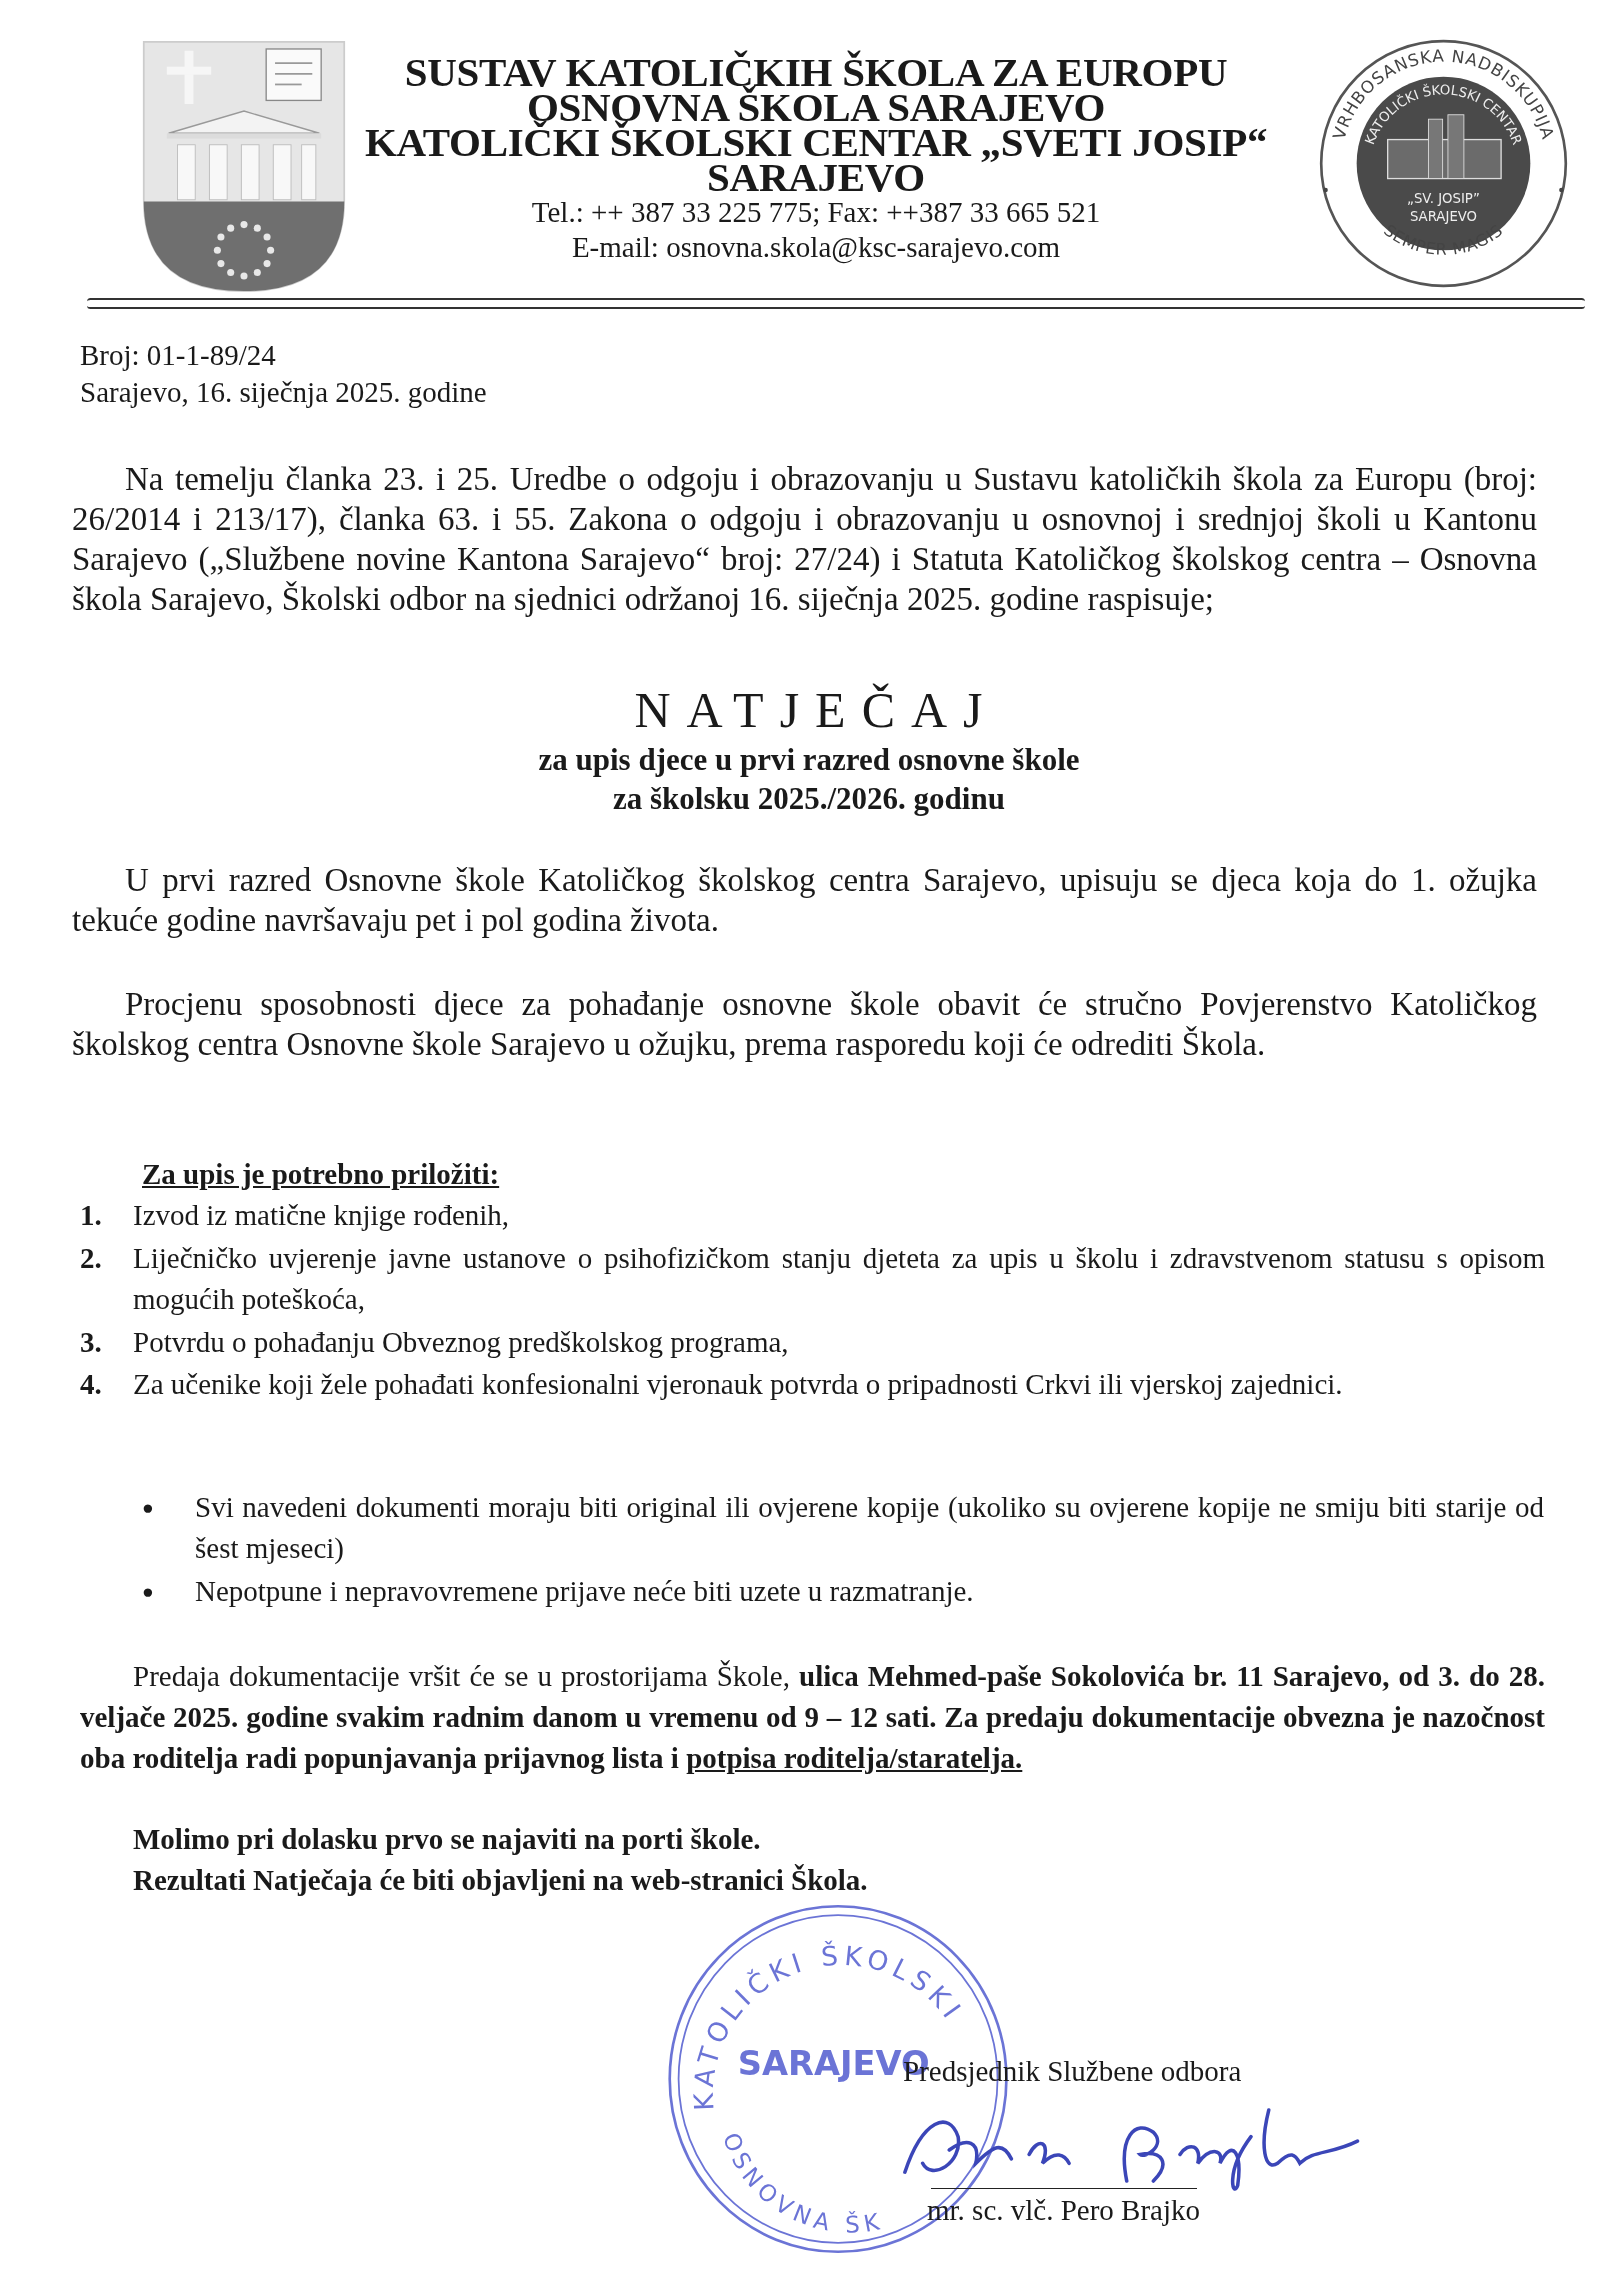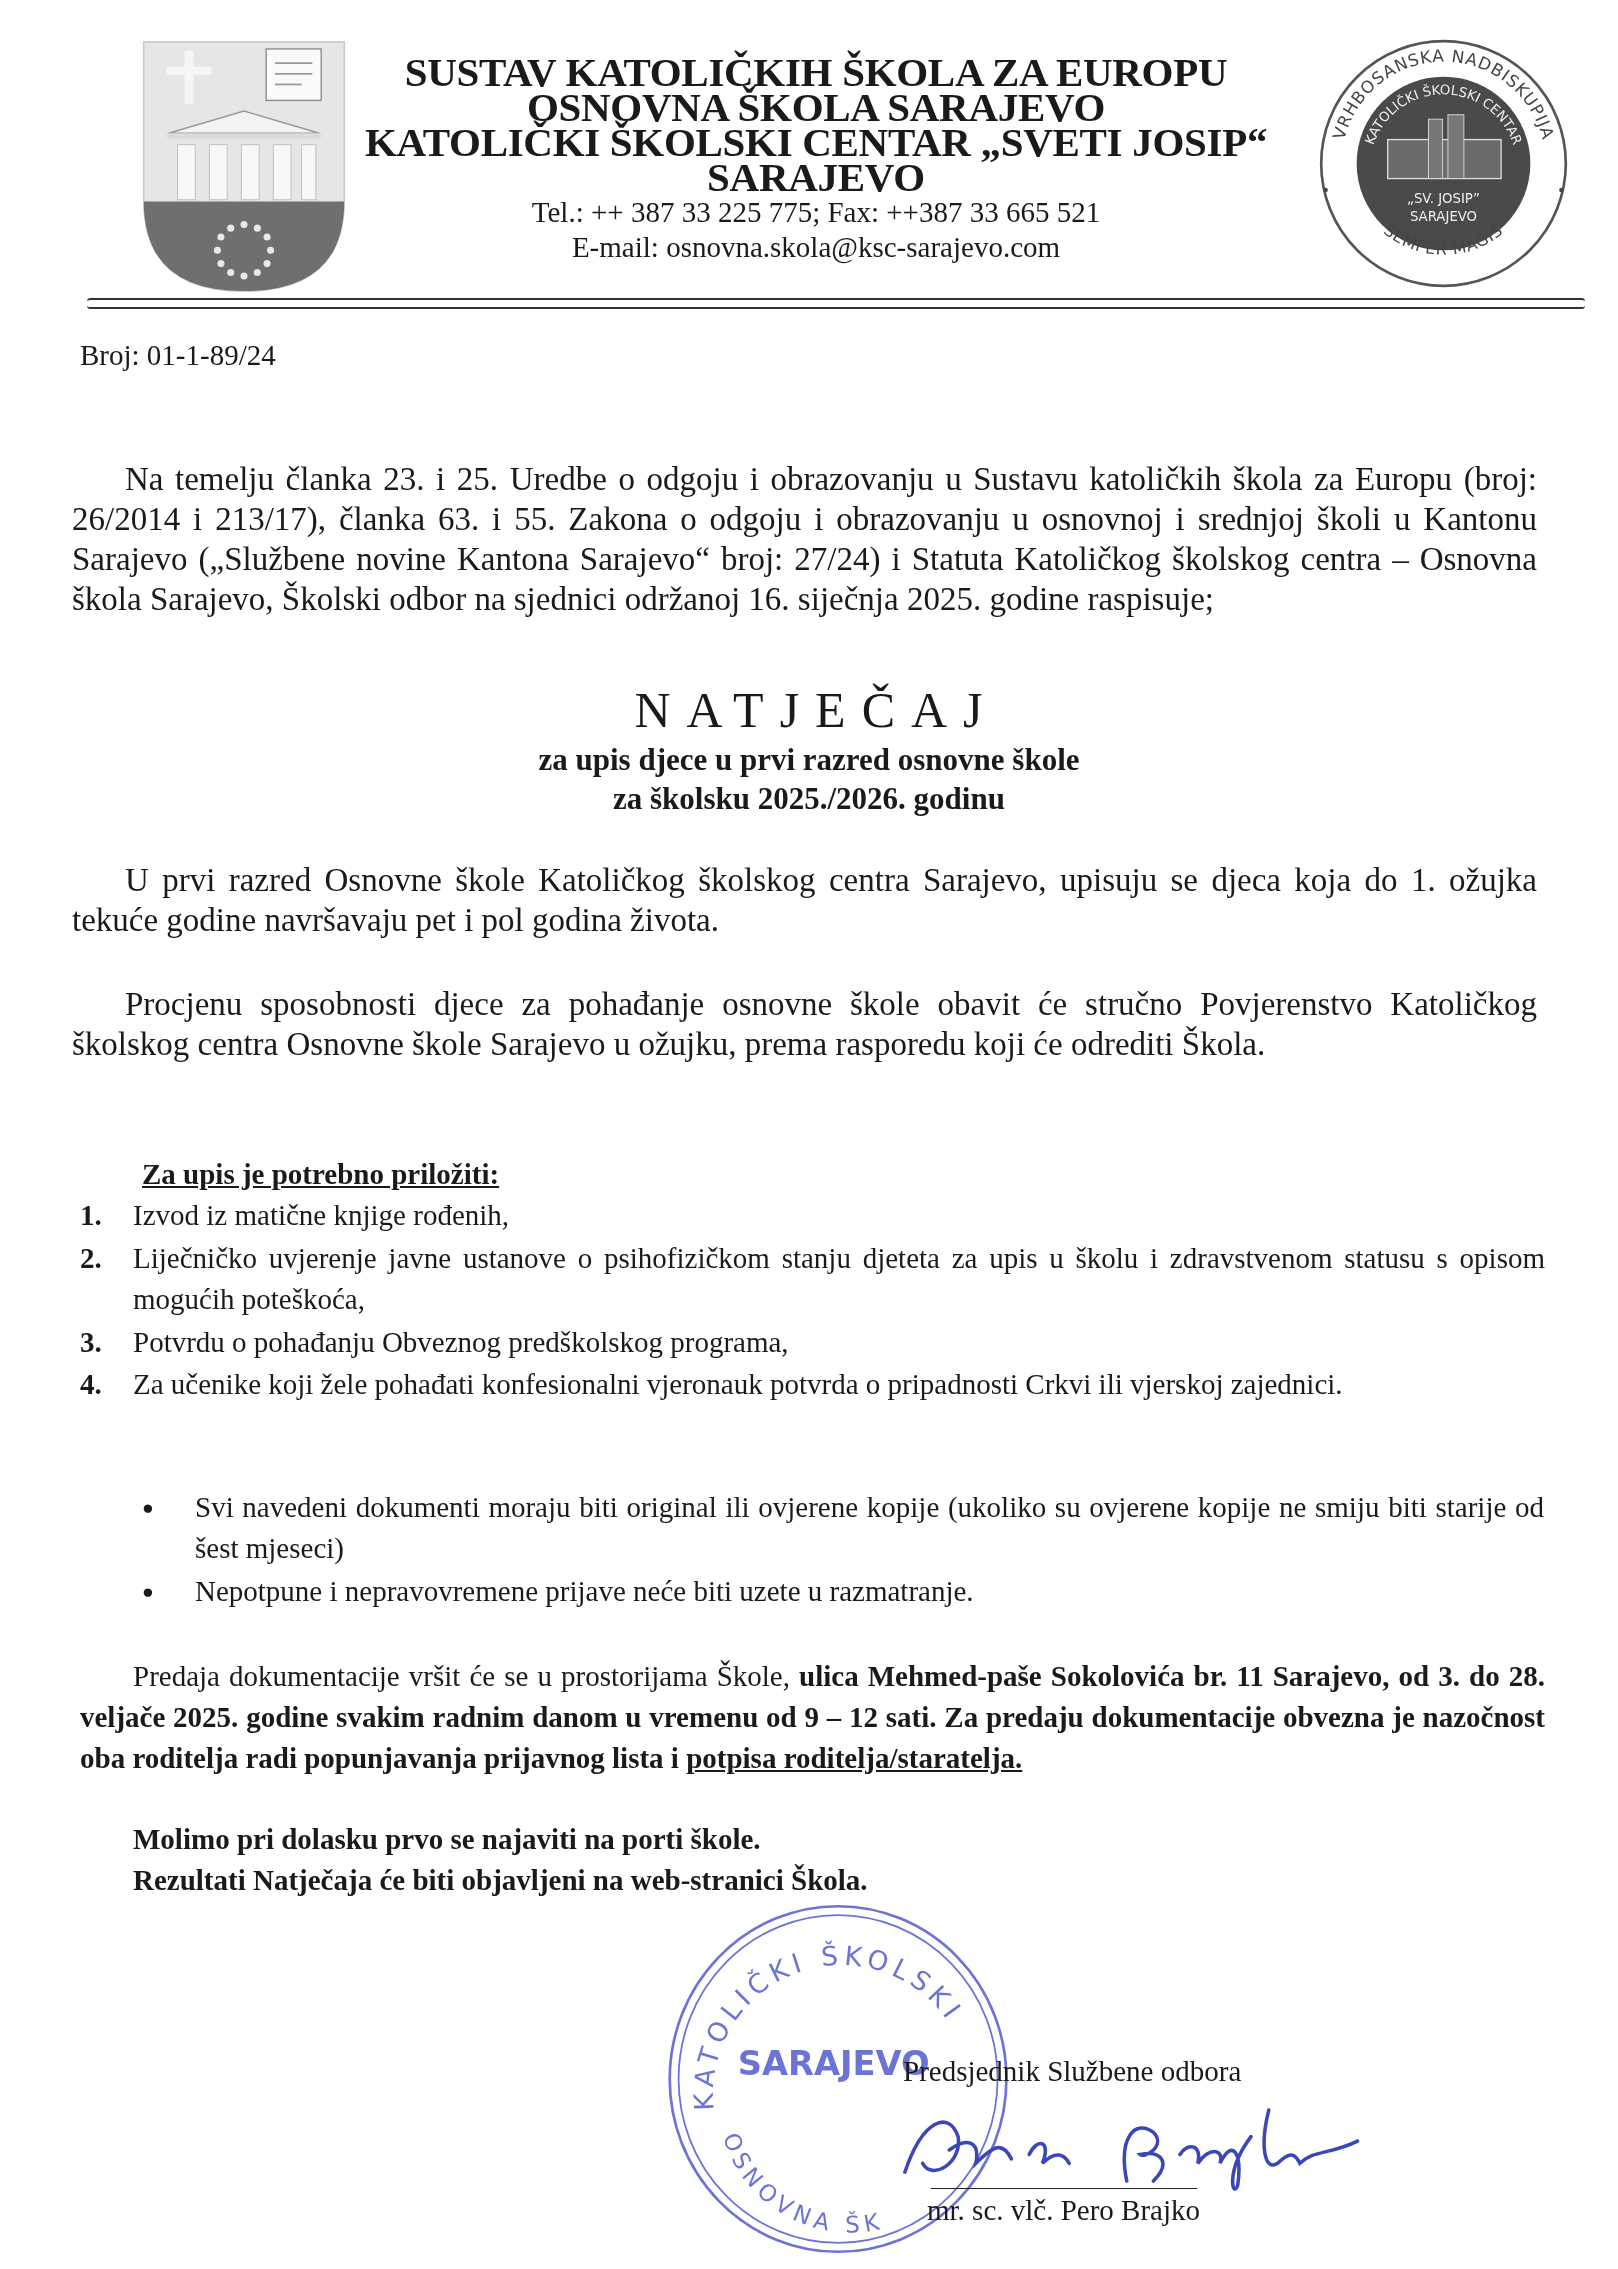--- a/index.html
+++ b/index.html
@@ -113,20 +113,21 @@
   <text x="145" y="190" text-anchor="middle" font-family="DejaVu Sans, sans-serif" font-size="15" fill="#eee">„SV. JOSIP”</text>
   <text x="145" y="210" text-anchor="middle" font-family="DejaVu Sans, sans-serif" font-size="15" fill="#eee">SARAJEVO</text>
   <circle cx="12" cy="175" r="2.5" fill="#444"></circle>
     <circle cx="278" cy="175" r="2.5" fill="#444"></circle>
 </svg>
 
 <div class="abs rule"></div>
 
 <div class="abs meta">
   <div>Broj: 01-1-89/24</div>
+  <div>Sarajevo, 16. siječnja 2025. godine</div>
 </div>
 
 <div class="abs para" style="top:459px;">
   <span class="ind"></span><span>Na temelju članka 23. i 25. Uredbe o odgoju i obrazovanju u Sustavu katoličkih škola za Europu (broj: 26/2014 i 213/17), članka  63. i 55. Zakona o odgoju i obrazovanju u osnovnoj i srednjoj školi u Kantonu Sarajevo („Službene novine Kantona Sarajevo“ broj: 27/24) i Statuta Katoličkog školskog centra – Osnovna škola  Sarajevo, Školski odbor na sjednici održanoj 16. siječnja 2025. godine  raspisuje;</span>
 </div>
 
 <div class="abs title" style="top:681px;">
   <div class="big">NATJEČAJ</div>
   <div class="sub">za upis djece u prvi razred osnovne škole</div>
   <div class="sub">za školsku 2025./2026. godinu</div>

